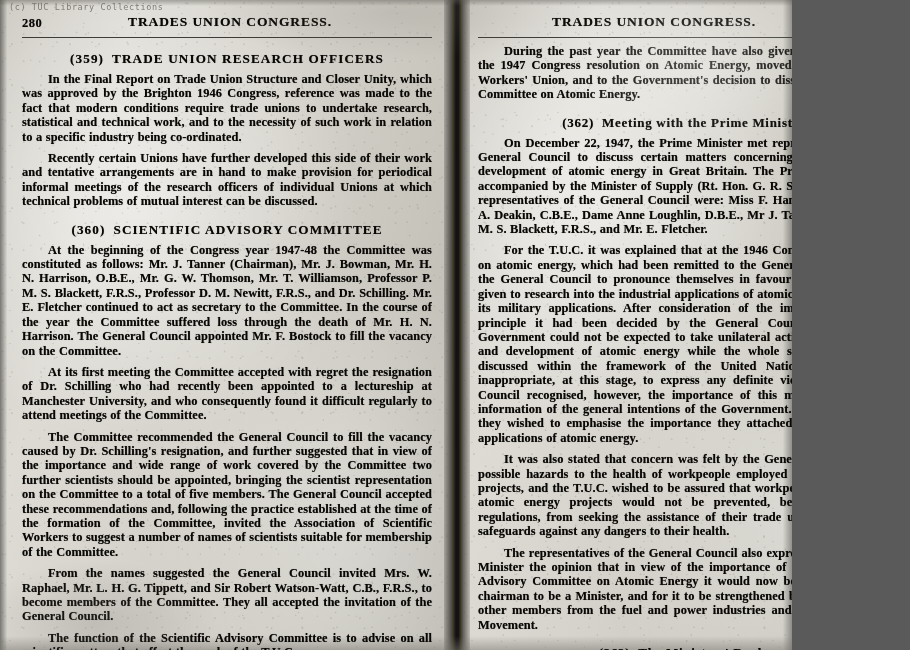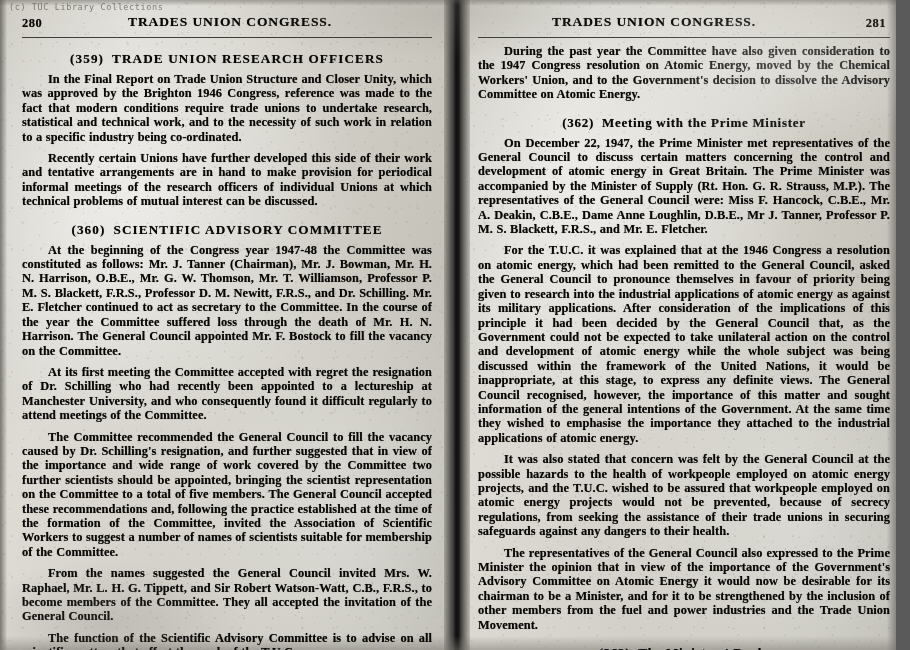--- a/index.html
+++ b/index.html
@@ -2,24 +2,24 @@
 <html><head>
 <meta charset="utf-8">
 <style>
   html, body {
     margin: 0;
     padding: 0;
     background: #5a5a5a;
   }
   #scan {
     position: relative;
-    width: 896px;
+    width: 792px;
     height: 650px;
     overflow: hidden;
-    background: #ffffff;
+    background: #fde047;
     font-family: "Liberation Serif", serif;
   }
 
   
   .page {
     position: absolute;
     top: 0;
     height: 650px;
     background:
       radial-gradient(ellipse 70% 55% at 30% 30%, rgba(255,255,255,0.50), rgba(255,255,255,0) 70%),

